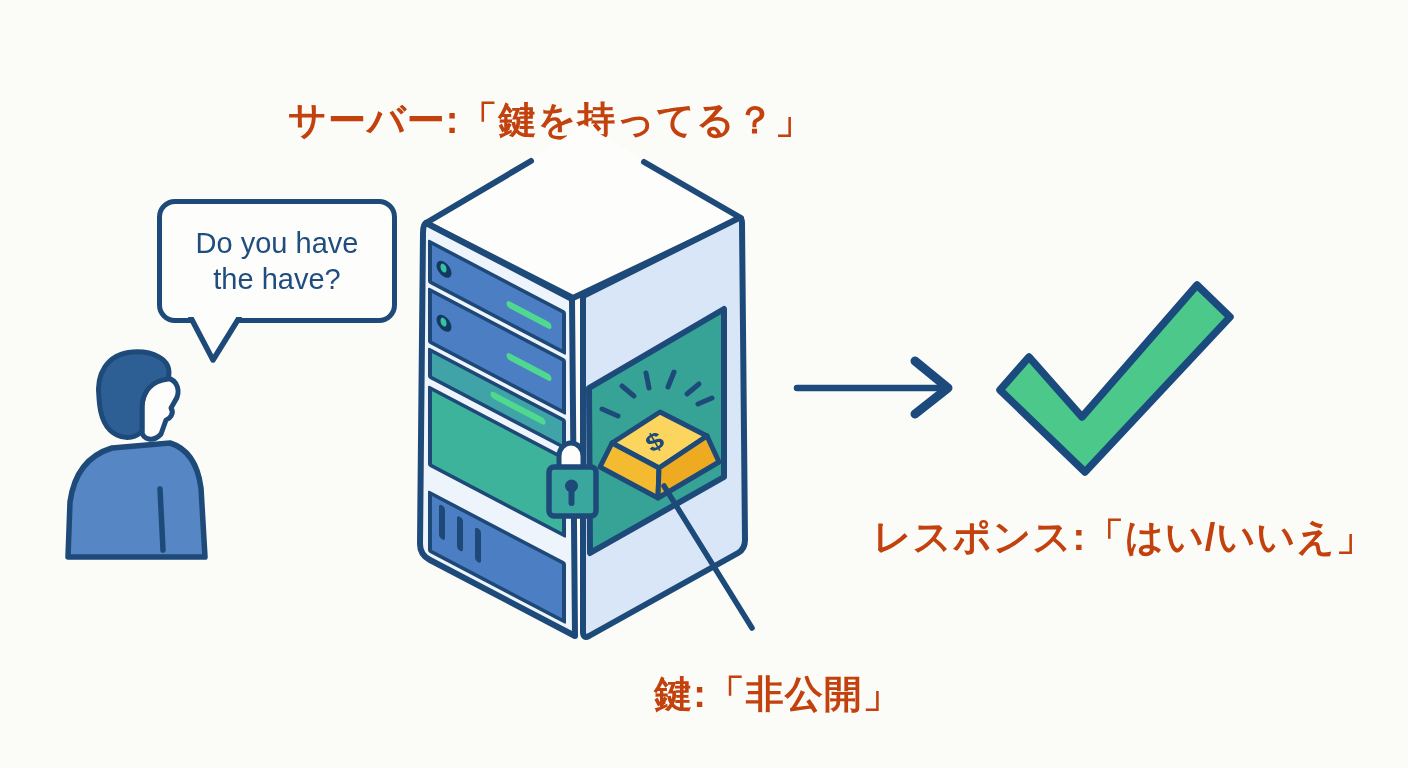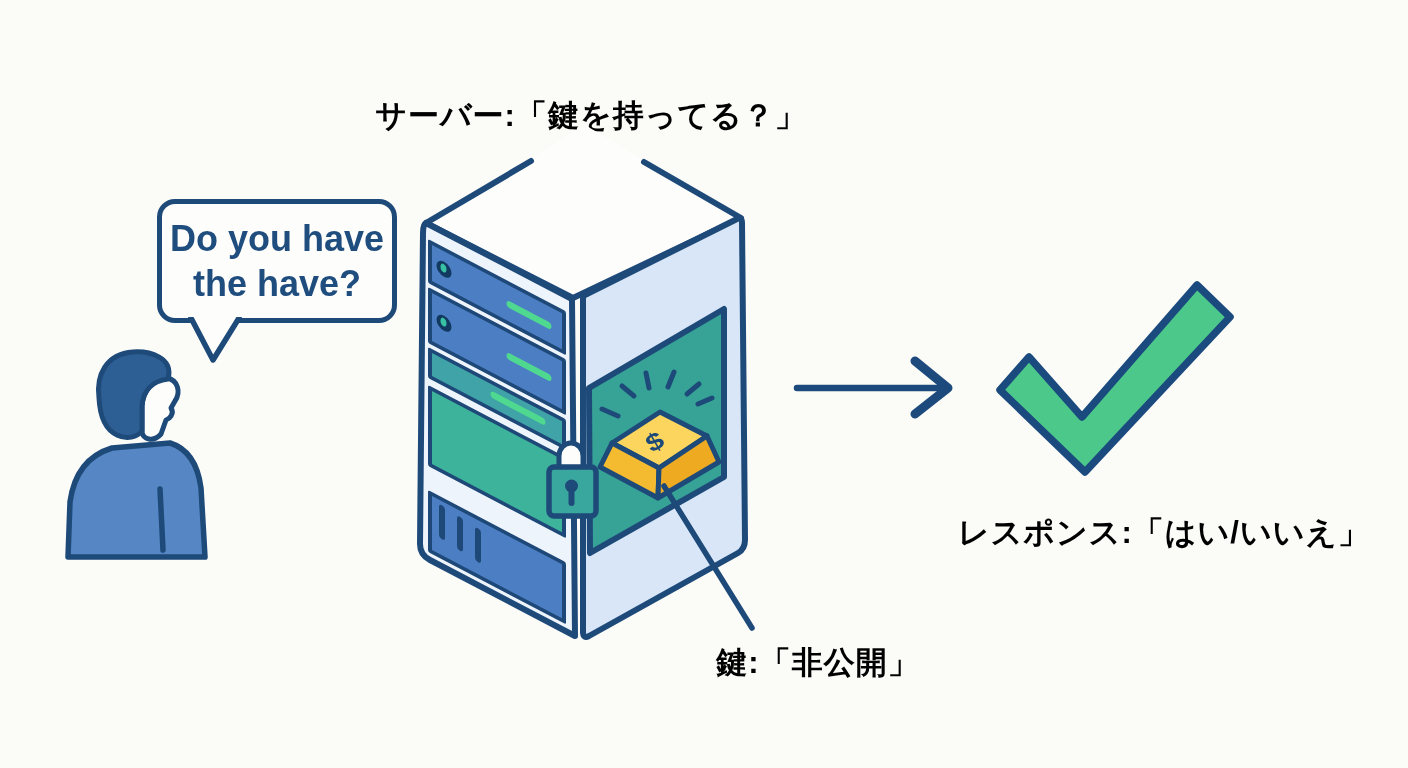--- a/index.html
+++ b/index.html
@@ -1,27 +1,27 @@
 <!DOCTYPE html>
 <html><head>
 <meta charset="utf-8">
 <style>
   html,body{margin:0;padding:0;}
   #stage{position:relative;width:1408px;height:768px;background:#fbfbf8;overflow:hidden;
          font-family:"Liberation Sans","DejaVu Sans",sans-serif;}
   .abs{position:absolute;}
-  .jp-label{color:#000000;font-weight:800;font-size:31px;white-space:nowrap;
-            transform:translateX(-50%);letter-spacing:1px;margin-left:40px;}
+  .jp-label{color:#c2410c;font-weight:800;font-size:38px;white-space:nowrap;
+            transform:translateX(-50%);letter-spacing:1px;}
   #title-label{left:551px;top:95px;}
   #response-label{left:1124px;top:512px;text-align:center;}
-  #key-label{left:778px;top:642px;}
+  #key-label{left:778px;top:669px;}
   #speech-bubble{left:157px;top:199px;width:240px;height:124px;box-sizing:border-box;
       border:5.5px solid #1e4a7a;border-radius:18px;background:#fdfdfc;z-index:2;
       display:flex;flex-direction:column;align-items:center;justify-content:center;}
-  #speech-bubble .line{color:#1f4d7e;font-weight:700;font-size:36px;line-height:1.25;}
+  #speech-bubble .line{color:#1f4d7e;font-weight:400;font-size:29px;line-height:1.25;}
   #bubble-tail{left:183px;top:317px;z-index:3;}
   #illustration{left:0;top:0;z-index:1;}
 </style>
 </head>
 <body>
 
 <div id="stage">
 
   <div class="abs jp-label" id="title-label">サーバー:「鍵を持ってる？」</div>
 

